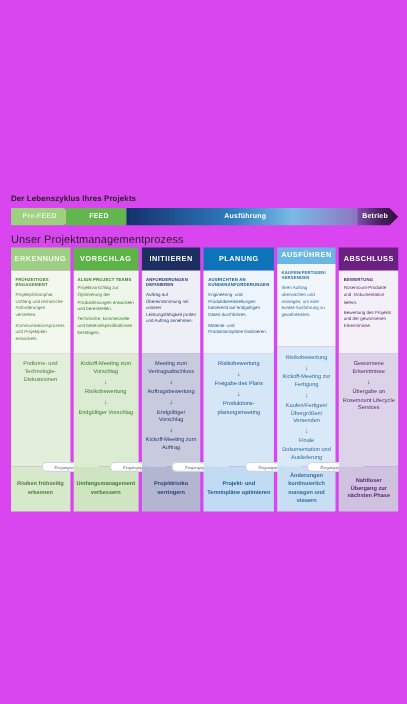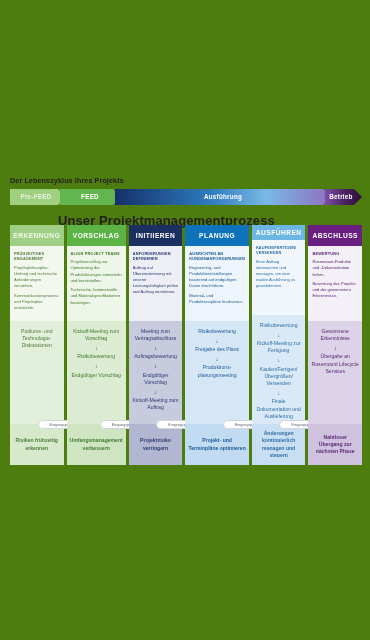--- a/index.html
+++ b/index.html
@@ -2,21 +2,21 @@
 <html><head>
 <meta charset="utf-8">
 <style>
   * { box-sizing: border-box; margin: 0; padding: 0; }
   html, body {
     width: 370px; height: 640px;
     background: #ffffff;
     font-family: "Liberation Sans", sans-serif;
     overflow: hidden;
   }
-  .page { position: relative; width: 370px; height: 640px; background:#4d7c0f; }
+  .page { position: relative; width: 370px; height: 640px; background:#d946ef; }
 
   
   .lifecycle-wrap { position:absolute; left:10px; top:176px; width:352px; }
   .band-title {
     font-size: 7.2px; font-weight: 700; color:#231f20;
     letter-spacing:0.1px; margin-bottom:4px;
   }
   .lifecycle-bar {
     position: relative; height: 16px; width: 352px;
   }
@@ -24,21 +24,21 @@
   .lc-label {
     position:absolute; top:0; height:16px; line-height:16px;
     font-size:6.3px; font-weight:700; color:#ffffff;
     letter-spacing:0.25px; text-align:center;
   }
   .lc-label.dim { color:#e9f4e1; }
 
   
   .proc-title {
     position:absolute; left:10px; top:213px;
-    font-size:13px; font-weight:700; color:#231f20; letter-spacing:0.1px;margin-left:48px;
+    font-size:10px; font-weight:400; color:#231f20; letter-spacing:0.1px;
   }
 
   
   .grid {
     position:absolute; left:10px; top:225px;
     width:352px; height:240px;
     display:flex; gap:3px;
   }
   .col { flex:1 1 0; display:flex; flex-direction:column; position:relative; }
 

